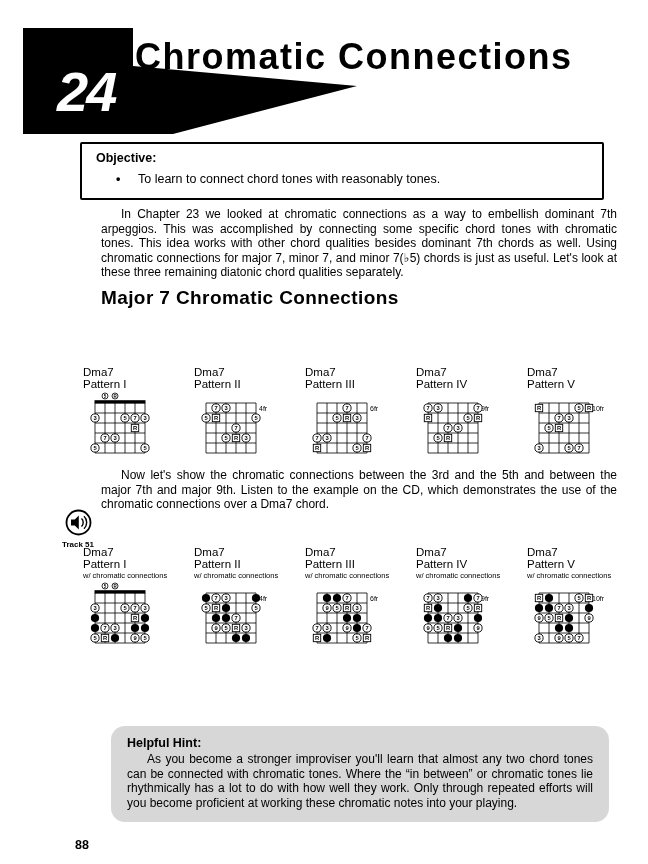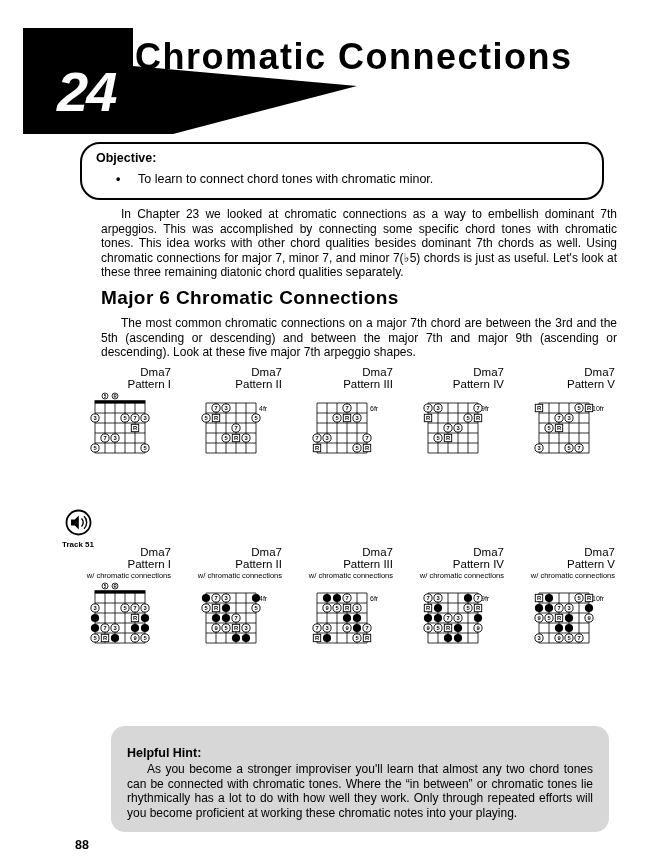--- a/index.html
+++ b/index.html
@@ -3,70 +3,69 @@
 <meta charset="utf-8">
 <style>
   *{margin:0;padding:0;box-sizing:border-box;}
   html,body{background:#ffffff;}
   .page{position:relative;width:648px;height:864px;background:#fff;font-family:"Liberation Sans",sans-serif;color:#000;overflow:hidden;margin-left:23px;}
   .right-edge{position:absolute;right:4px;top:0;width:3px;height:100%;background:#161616;}
   .chapter-shape{position:absolute;left:0;top:28px;width:334px;height:106px;background:#000;
     clip-path:polygon(0 0,110px 0,110px 38px,334px 58px,150px 106px,0 106px);}
   .chapter-number{position:absolute;left:34px;top:64px;color:#fff;font-size:56px;font-weight:bold;font-style:italic;letter-spacing:-2px;line-height:1;}
   .chapter-title{position:absolute;left:112px;top:36px;font-size:36px;font-weight:bold;letter-spacing:1.5px;white-space:nowrap;}
-  .objective-box{position:absolute;left:57px;top:142px;width:524px;height:58px;border:2px solid #000;border-radius:20px;padding:7px 14px;}
+  .objective-box{position:absolute;left:57px;top:142px;width:524px;height:58px;border:2px solid #000;border-radius:2px;padding:7px 14px;}
   .objective-heading{font-size:12.5px;font-weight:bold;}
   .objective-item{margin-top:7px;padding-left:20px;font-size:12.5px;display:flex;}
   .bullet{width:22px;font-weight:bold;}
   .body-text{position:absolute;left:78px;width:516px;font-size:12px;line-height:14.6px;text-align:justify;text-indent:20px;}
   .para-intro{top:207px;}
   .section-heading{position:absolute;left:78px;top:287px;font-size:19px;font-weight:bold;letter-spacing:0.4px;}
   .para-2{top:316px;}
   .diagram-row{position:absolute;left:60px;width:532px;display:flex;justify-content:space-between;}
   .row-1{top:366px;}
   .para-3{top:468px;}
   .track{position:absolute;left:32px;top:509px;width:46px;text-align:center;}
   .track svg{width:27px;height:27px;}
   .track-label{font-size:8px;font-weight:bold;margin-top:0px;}
   .row-2{top:546px;}
   .para-4{top:664px;}
-  .hint-box{position:absolute;left:88px;top:726px;width:498px;background:#d7d7d7;border-radius:14px;padding:20px 16px 12px 16px;}
+  .hint-box{position:absolute;left:88px;top:726px;width:498px;background:#d7d7d7;border-radius:14px;padding:10px 16px 12px 16px;}
   .hint-heading{font-size:12.5px;font-weight:bold;}
   .hint-text{font-size:12px;line-height:14.6px;text-align:justify;text-indent:20px;margin-top:2px;}
   .page-number{position:absolute;left:52px;top:838px;font-size:12.5px;font-weight:bold;text-align:right;}
-  .diagram{text-align:right;}
+  .diagram{text-align:left;}
   .dg-chord{font-size:11.5px;}
   .dg-pattern{font-size:11.5px;}
   .dg-sub{font-size:7.5px;margin-top:1px;}
   .dg-grid{margin-top:2px;}
   .dg-grid text{font-family:"Liberation Sans",sans-serif;}
 </style>
 </head>
 <body>
 
 <div class="page">
   <div class="right-edge"></div>
 
   <div class="chapter-shape"></div>
   <div class="chapter-number">24</div>
   <h1 class="chapter-title">Chromatic Connections</h1>
 
   <div class="objective-box">
     <div class="objective-heading">Objective:</div>
     <div class="objective-item">
       <span class="bullet">•</span>
-      <span>To learn to connect chord tones with chromatic minor.</span>
+      <span>To learn to connect chord tones with reasonably tones.</span>
     </div>
   </div>
 
   <p class="body-text para-intro">In Chapter 23 we looked at chromatic connections as a way to embellish dominant 7th arpeggios. This was accomplished by connecting some specific chord tones with chromatic tones. This idea works with other chord qualities besides dominant 7th chords as well. Using chromatic connections for major 7, minor 7, and minor 7(♭5) chords is just as useful. Let's look at these three remaining diatonic chord qualities separately.</p>
 
-  <h2 class="section-heading">Major 6 Chromatic Connections</h2>
-
-  <p class="body-text para-2">The most common chromatic connections on a major 7th chord are between the 3rd and the 5th (ascending or descending) and between the major 7th and major 9th (ascending or descending). Look at these five major 7th arpeggio shapes.</p>
+  <h2 class="section-heading">Major 7 Chromatic Connections</h2>
+
 
   <div class="diagram-row row-1" id="dg-row-0">
       <div class="diagram"><div class="dg-chord">Dma7</div><div class="dg-pattern">Pattern I</div><svg viewBox="0 0 88 66" width="88" height="66" class="dg-grid">
           <line x1="12" y1="11" x2="12" y2="61" stroke="#000" stroke-width="0.8"></line>
           <line x1="22" y1="11" x2="22" y2="61" stroke="#000" stroke-width="0.8"></line>
           <line x1="32" y1="11" x2="32" y2="61" stroke="#000" stroke-width="0.8"></line>
           <line x1="42" y1="11" x2="42" y2="61" stroke="#000" stroke-width="0.8"></line>
           <line x1="52" y1="11" x2="52" y2="61" stroke="#000" stroke-width="0.8"></line>
           <line x1="62" y1="11" x2="62" y2="61" stroke="#000" stroke-width="0.8"></line>
           <line x1="12" y1="11" x2="62" y2="11" stroke="#000" stroke-width="0.8"></line>
@@ -232,20 +231,21 @@
           <text x="32" y="38.1" font-size="5.8" font-weight="bold" text-anchor="middle">R</text>
           <circle cx="12" cy="56" r="4.1" fill="#fff" stroke="#000" stroke-width="0.9"></circle>
           <text x="12" y="58.1" font-size="5.8" font-weight="bold" text-anchor="middle">3</text>
           <circle cx="42" cy="56" r="4.1" fill="#fff" stroke="#000" stroke-width="0.9"></circle>
           <text x="42" y="58.1" font-size="5.8" font-weight="bold" text-anchor="middle">5</text>
           <circle cx="52" cy="56" r="4.1" fill="#fff" stroke="#000" stroke-width="0.9"></circle>
           <text x="52" y="58.1" font-size="5.8" font-weight="bold" text-anchor="middle">7</text>
         </svg></div>
     </div>
 
+  <p class="body-text para-3">Now let's show the chromatic connections between the 3rd and the 5th and between the major 7th and major 9th. Listen to the example on the CD, which demonstrates the use of the chromatic connections over a Dma7 chord.</p>
 
   <div class="track">
     <svg viewBox="0 0 27 27">
       <circle cx="13.5" cy="13.5" r="12" fill="none" stroke="#000" stroke-width="1.8"></circle>
       <polygon points="6,10.5 9.8,10.5 13.8,6.5 13.8,20.5 9.8,16.5 6,16.5" fill="#000"></polygon>
       <path d="M16.5 9.5 a5.5 5.5 0 0 1 0 8" stroke="#000" fill="none" stroke-width="1.4"></path>
       <path d="M19 7.3 a8.5 8.5 0 0 1 0 12.4" stroke="#000" fill="none" stroke-width="1.4"></path>
     </svg>
     <div class="track-label">Track 51</div>
   </div>

